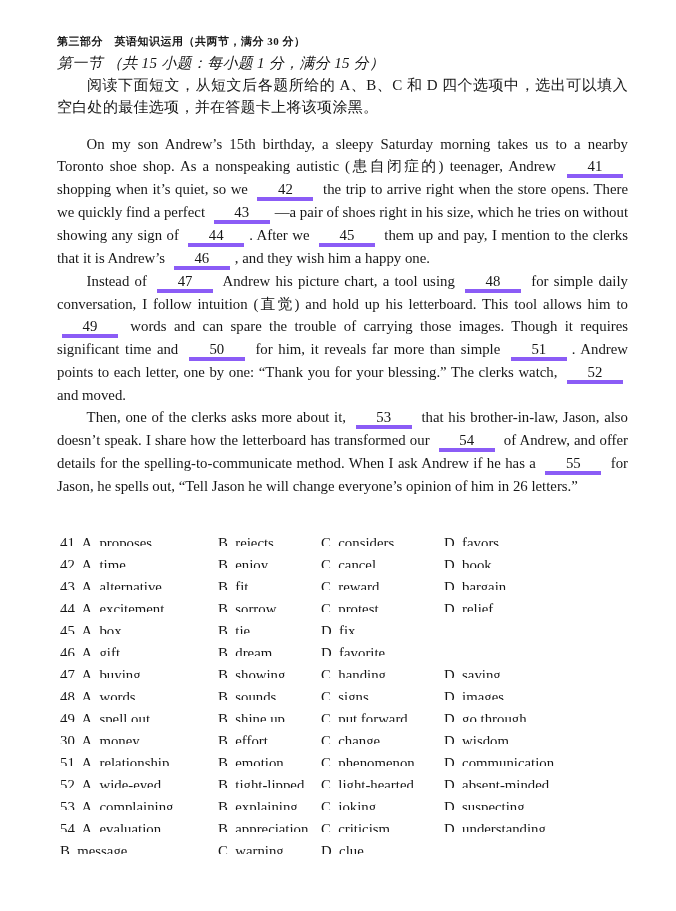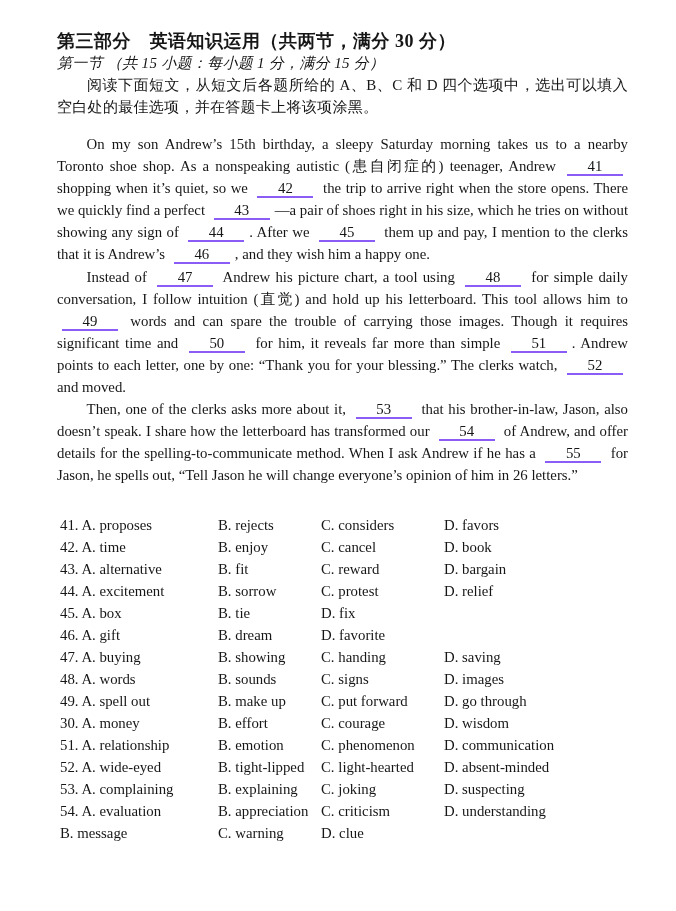--- a/index.html
+++ b/index.html
@@ -6,50 +6,50 @@
   html, body { background:#ffffff; }
   body {
     width:676px; height:911px; overflow:hidden;
     font-family:"Liberation Serif","DejaVu Serif",serif;
     color:#161616;
     -webkit-font-smoothing:antialiased;
   }
   .page { padding:30px 48px 0 57px; }
 
   .part-heading {
-    font-size:18px; font-weight:bold; line-height:22px;
+    font-size:11px; font-weight:bold; line-height:22px;
     letter-spacing:0.5px;
   }
   .section-heading {
     font-size:15px; line-height:22px; letter-spacing:0.3px;font-style:italic;
   }
   .instructions {
     font-size:15px; line-height:22px; text-indent:2em;
     text-align:justify; letter-spacing:0.3px;
     margin-bottom:15px;
   }
 
   .passage { margin-bottom:27px; }
   .para {
     font-size:14.8px; line-height:22.1px;
     text-align:justify; text-indent:2em;
   }
   .blank {
     display:inline-block; min-width:56px; padding:0 3px 0;
     margin:0 5px; text-align:center; text-indent:0;
-    border-bottom:2px solid #8b5cf6;
+    border-bottom:4px solid #8b5cf6;
     line-height:16px;
   }
 
   .options { padding-left:3px; }
   .opt-row {
     display:grid; grid-template-columns:158px 103px 123px 1fr;
     font-size:14.8px; line-height:22px; height:22px;
   }
-  .opt-cell { white-space:nowrap; overflow:hidden; }
+  .opt-cell { white-space:nowrap; overflow:hidden;margin-top:8px; }
 </style>
 </head>
 <body>
 
 <div class="page">
   <h1 class="part-heading">第三部分　英语知识运用（共两节，满分 30 分）</h1>
   <div class="section-heading">第一节 （共 15 小题：每小题 1 分，满分 15 分）</div>
   <p class="instructions">阅读下面短文，从短文后各题所给的 A、B、C 和 D 四个选项中，选出可以填入空白处的最佳选项，并在答题卡上将该项涂黑。</p>
 
   <div class="passage">
@@ -100,28 +100,28 @@
         <div class="opt-cell">D. saving</div>
       </div>
       <div class="opt-row">
         <div class="opt-cell">48. A. words</div>
         <div class="opt-cell">B. sounds</div>
         <div class="opt-cell">C. signs</div>
         <div class="opt-cell">D. images</div>
       </div>
       <div class="opt-row">
         <div class="opt-cell">49. A. spell out</div>
-        <div class="opt-cell">B. make up</div>
+        <div class="opt-cell">B. shine up</div>
         <div class="opt-cell">C. put forward</div>
         <div class="opt-cell">D. go through</div>
       </div>
       <div class="opt-row">
         <div class="opt-cell">30. A. money</div>
         <div class="opt-cell">B. effort</div>
-        <div class="opt-cell">C. courage</div>
+        <div class="opt-cell">C. change</div>
         <div class="opt-cell">D. wisdom</div>
       </div>
       <div class="opt-row">
         <div class="opt-cell">51. A. relationship</div>
         <div class="opt-cell">B. emotion</div>
         <div class="opt-cell">C. phenomenon</div>
         <div class="opt-cell">D. communication</div>
       </div>
       <div class="opt-row">
         <div class="opt-cell">52. A. wide-eyed</div>

